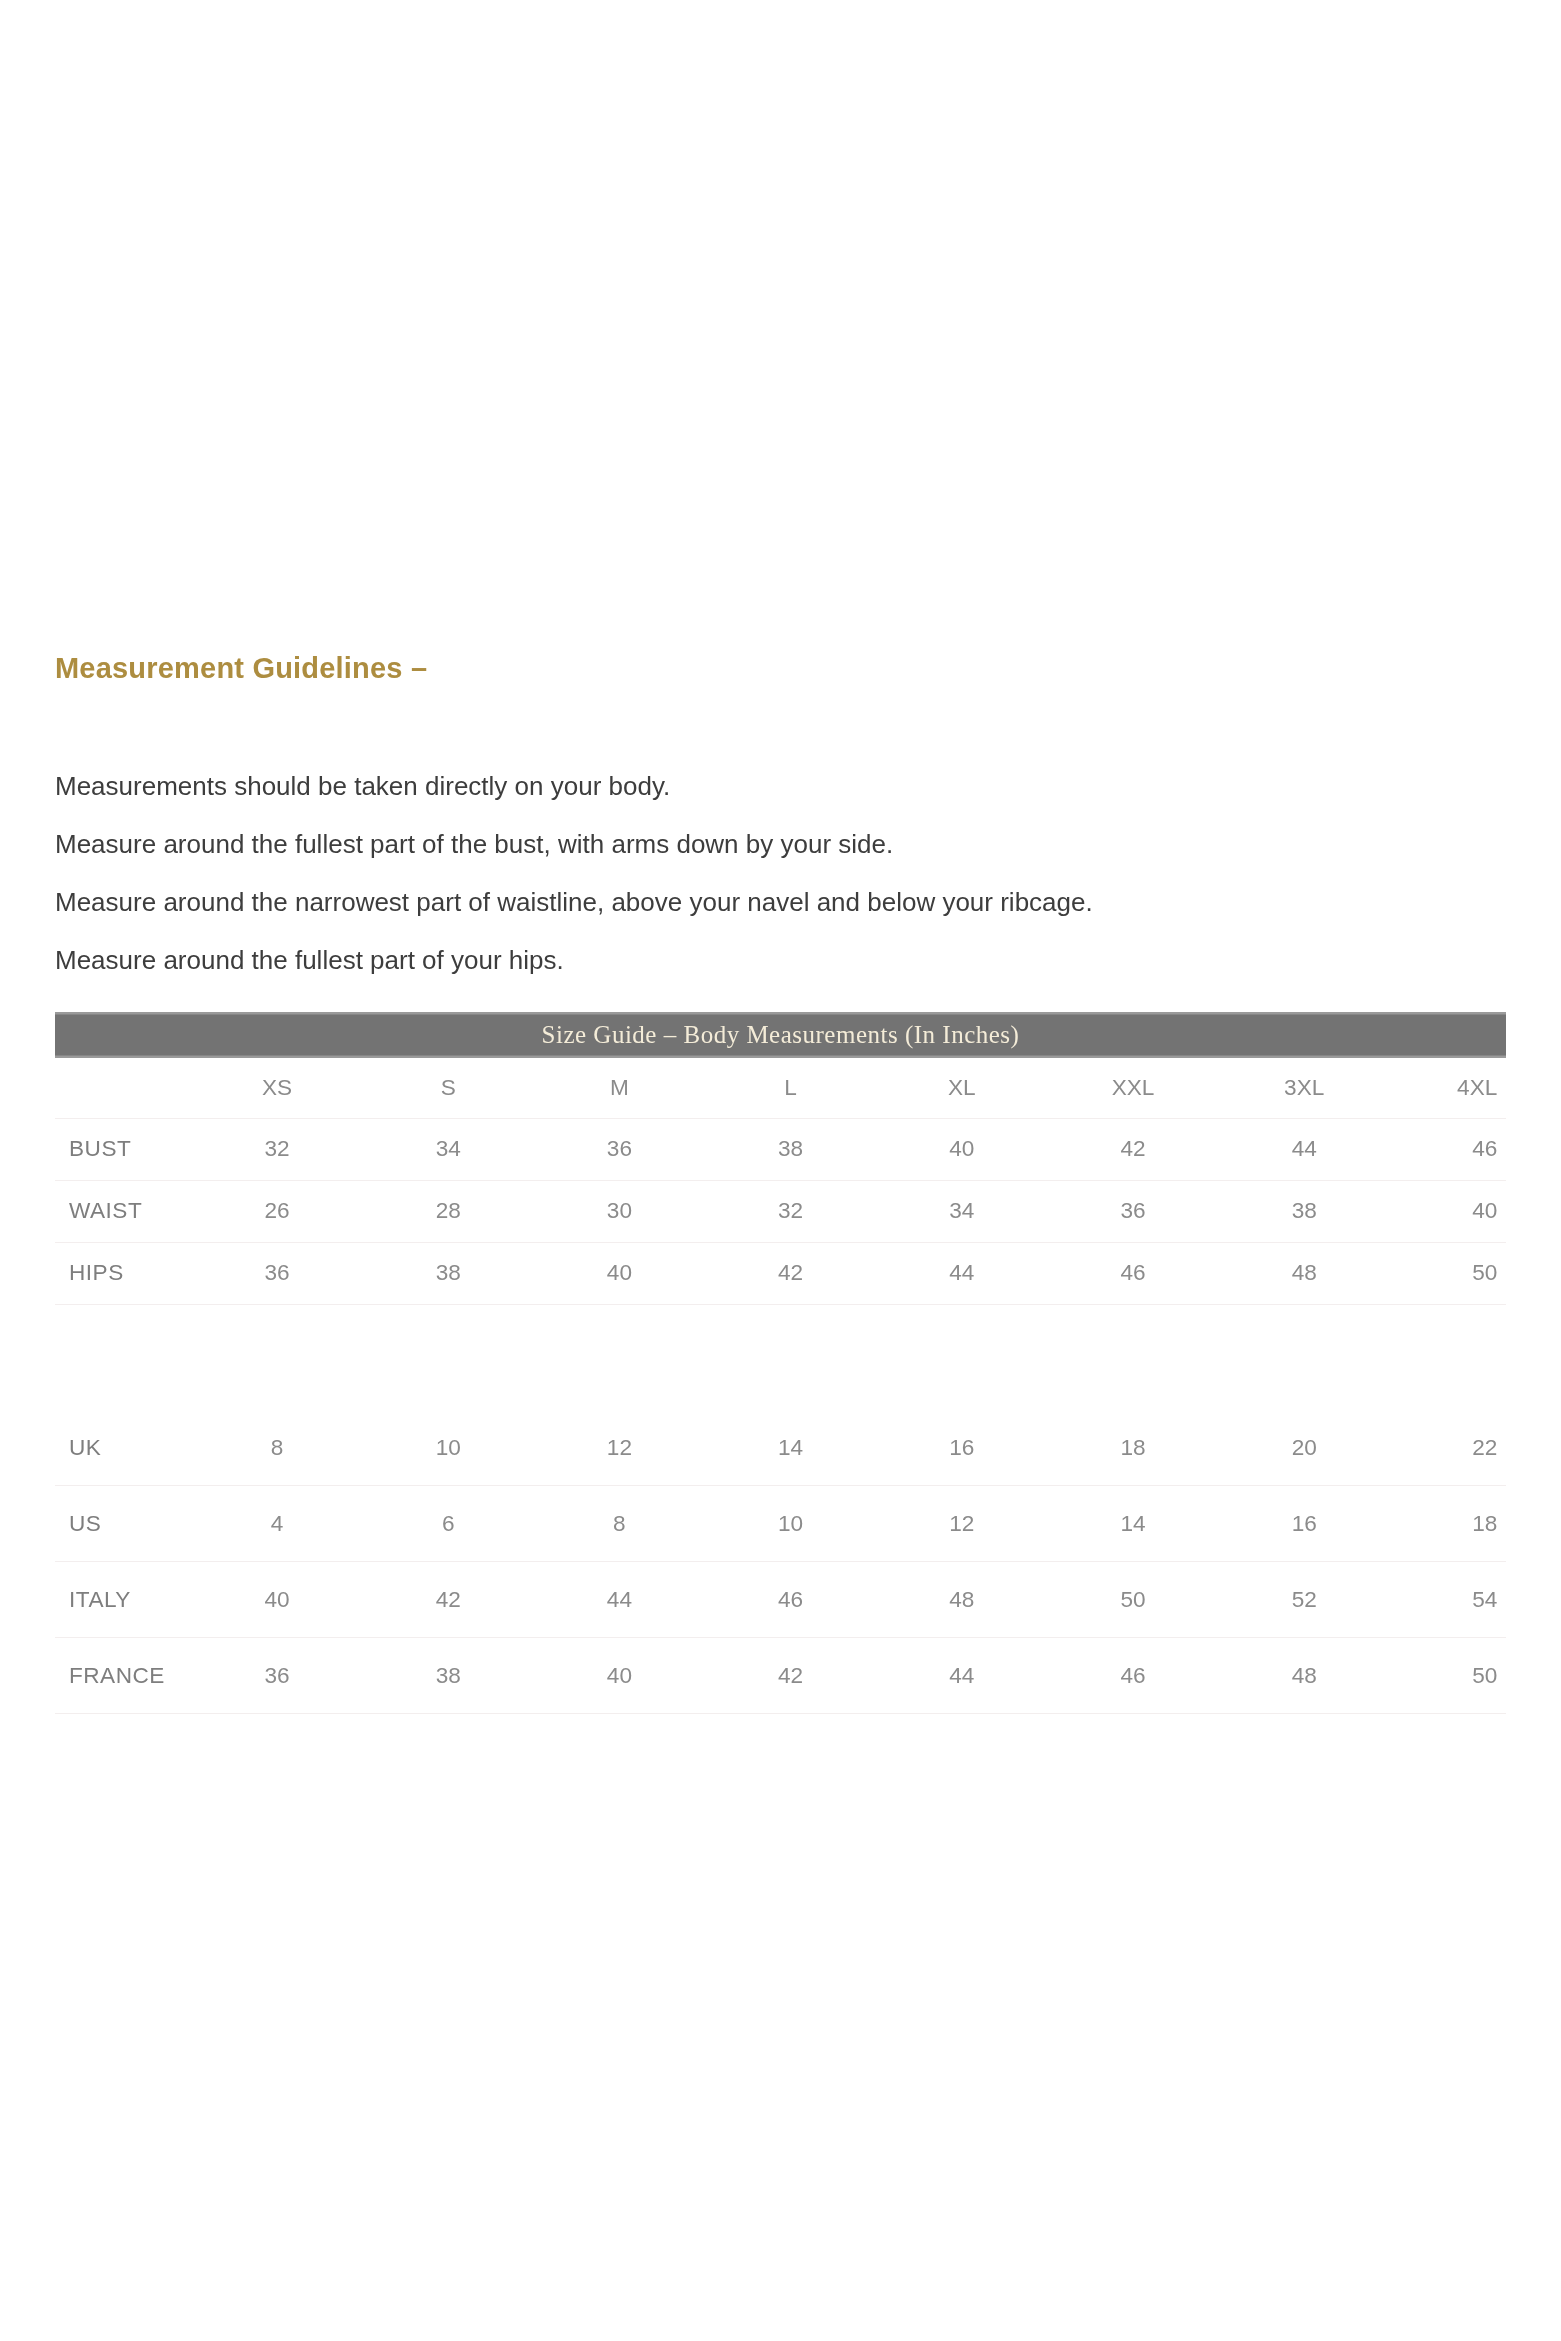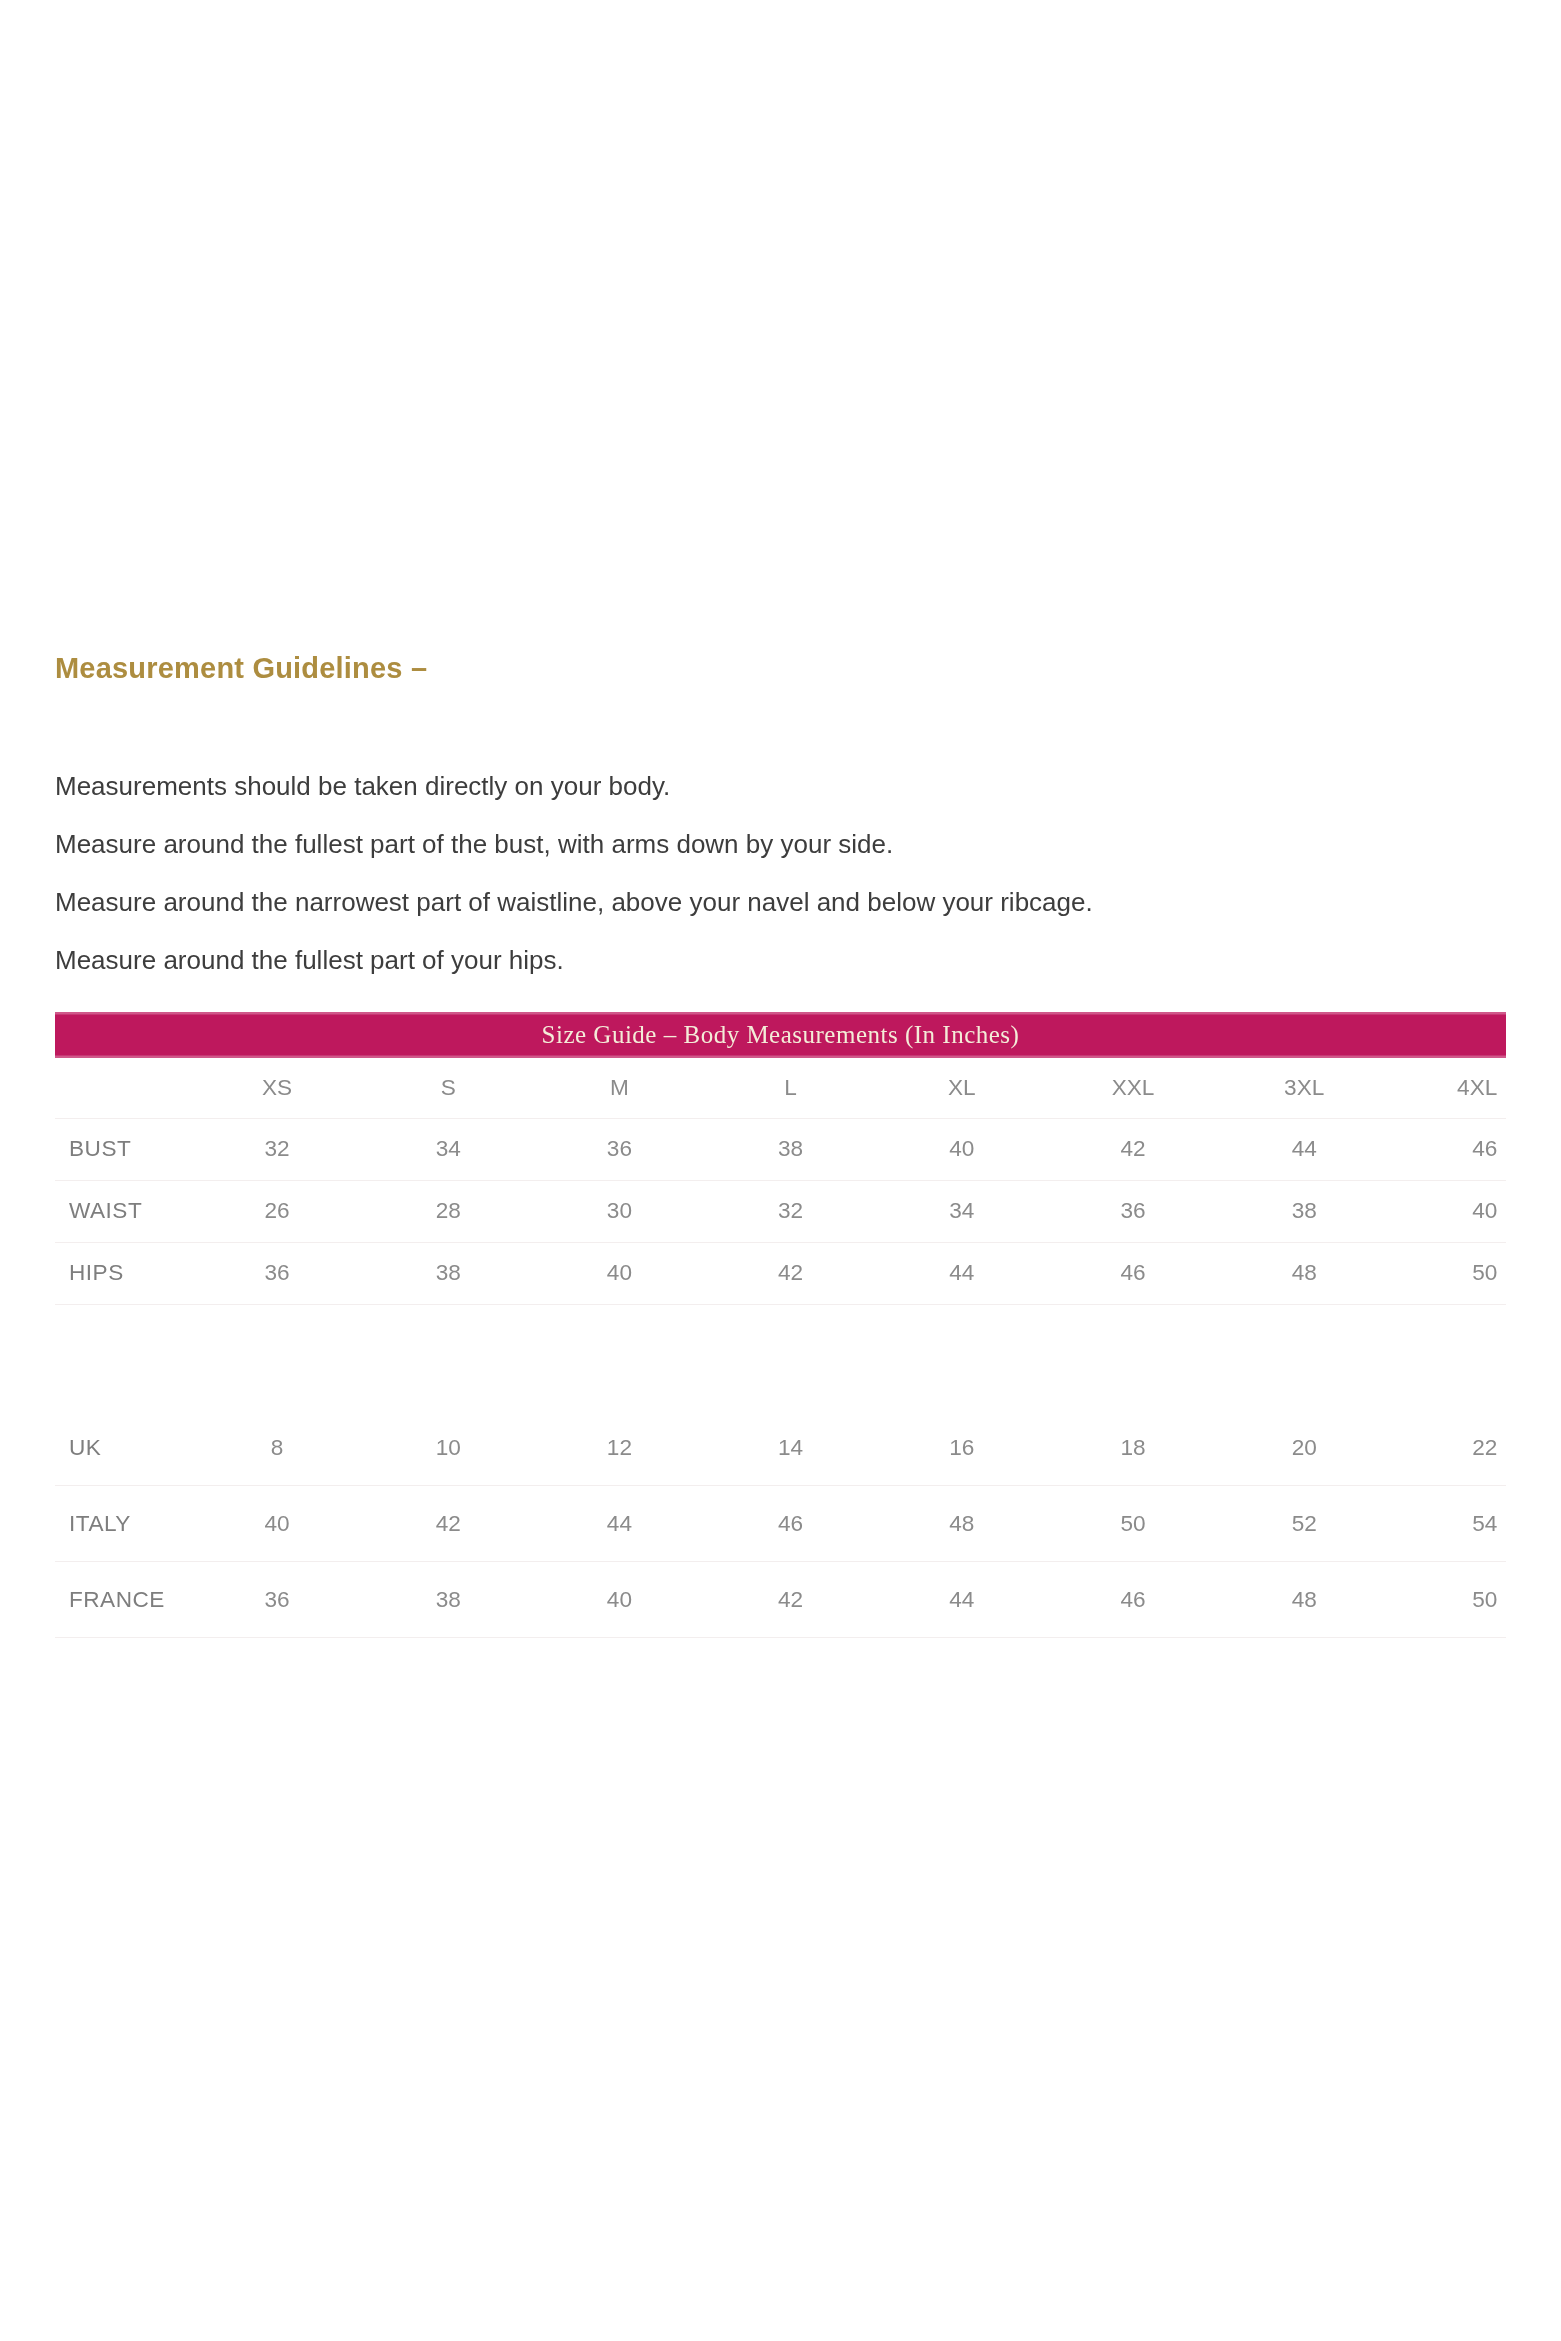--- a/index.html
+++ b/index.html
@@ -32,21 +32,21 @@
     color: #3d3d3d;
   }
   .guideline-line { white-space: nowrap; }
 
   .table-block-1 { margin-top: 23.4px; }
   .table-block-2 { margin-top: 105px; }
 
   .table-banner {
     height: 46px;
     line-height: 46px;
-    background: #be185d;
+    background: #737373;
     color: #f4ecd8;
     font-family: "Liberation Serif", "DejaVu Serif", serif;
     font-size: 25px;
     text-align: center;
     letter-spacing: 0.5px;
     box-shadow: inset 0 2.6px 0 rgba(255,255,255,0.28), inset 0 -2.6px 0 rgba(255,255,255,0.28);
   }
   .table-block-2 .table-banner { height: 47px; line-height: 47px; }
 
   table.size-table {
@@ -177,20 +177,31 @@
           <td>8</td>
           <td>10</td>
           <td>12</td>
           <td>14</td>
           <td>16</td>
           <td>18</td>
           <td>20</td>
           <td class="last-col">22</td>
         </tr>
         <tr>
+          <th class="row-label">US</th>
+          <td>4</td>
+          <td>6</td>
+          <td>8</td>
+          <td>10</td>
+          <td>12</td>
+          <td>14</td>
+          <td>16</td>
+          <td class="last-col">18</td>
+        </tr>
+        <tr>
           <th class="row-label">ITALY</th>
           <td>40</td>
           <td>42</td>
           <td>44</td>
           <td>46</td>
           <td>48</td>
           <td>50</td>
           <td>52</td>
           <td class="last-col">54</td>
         </tr>

